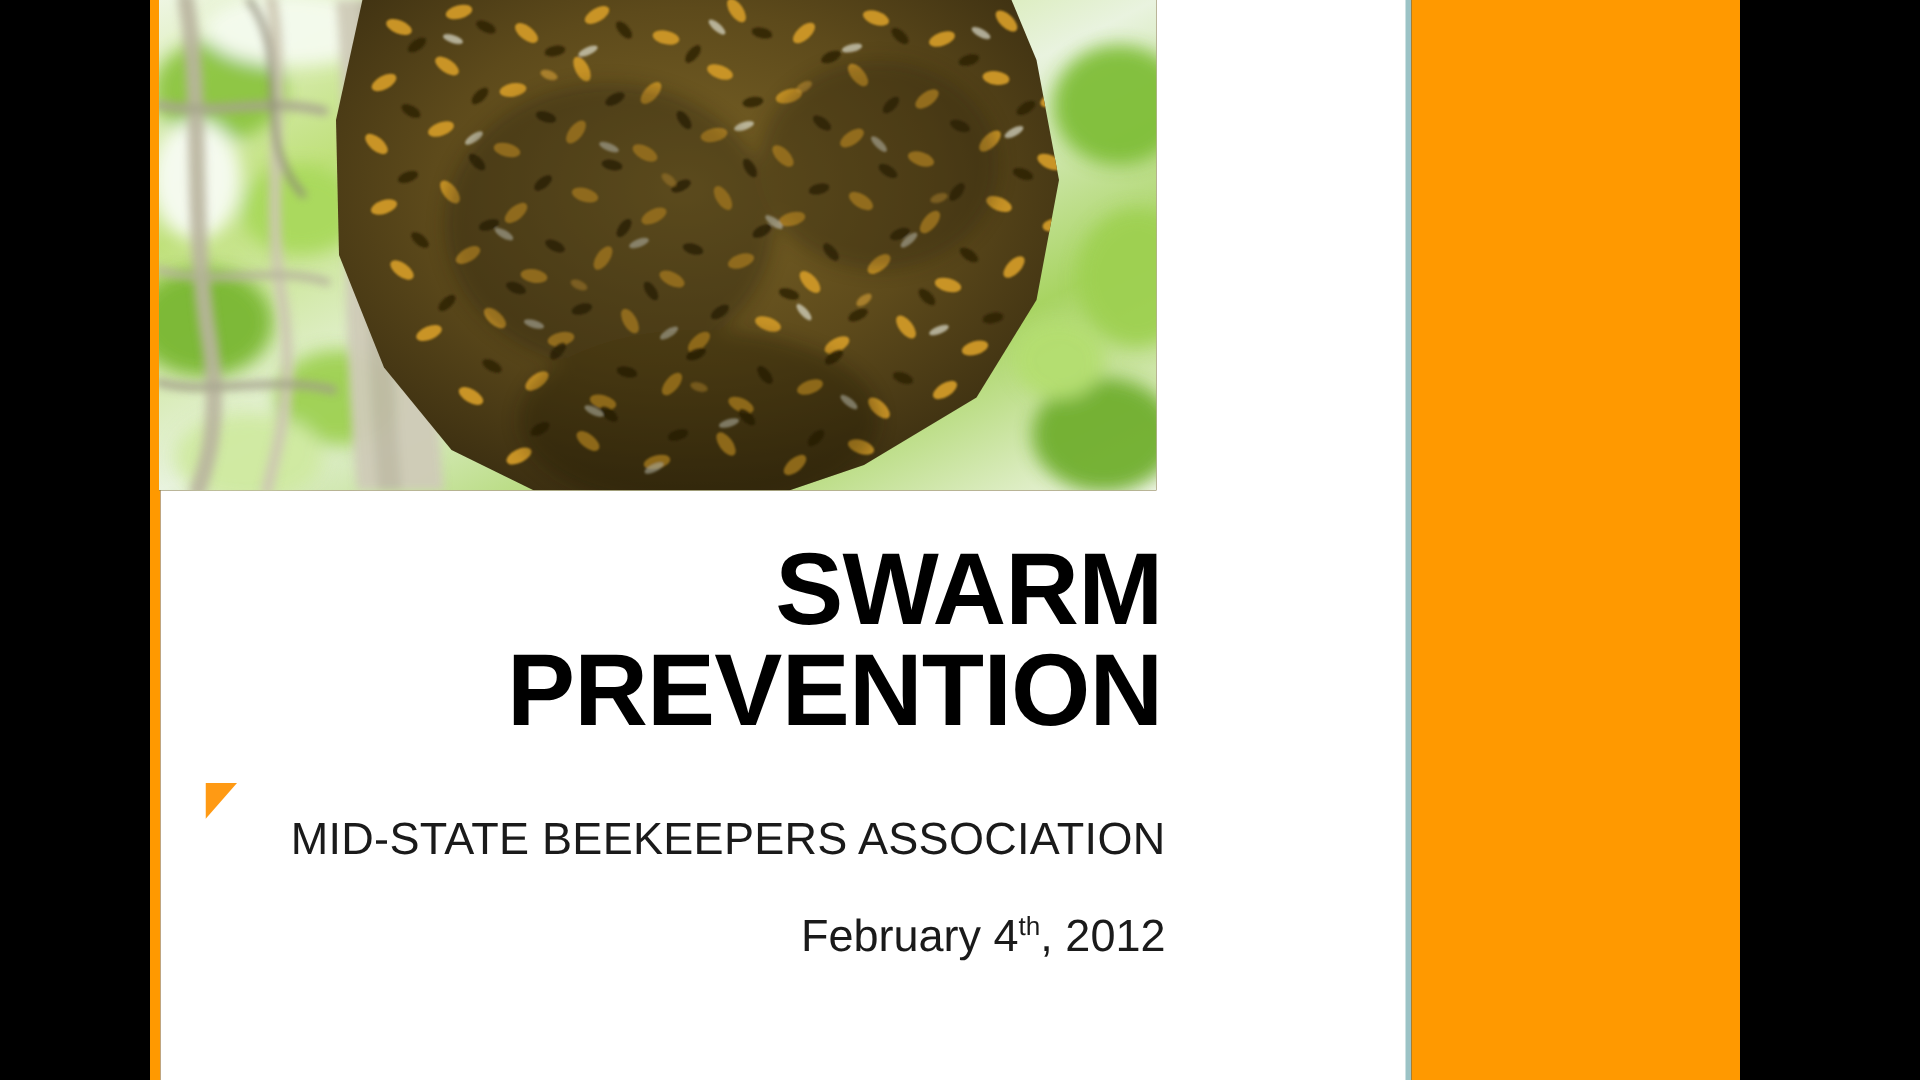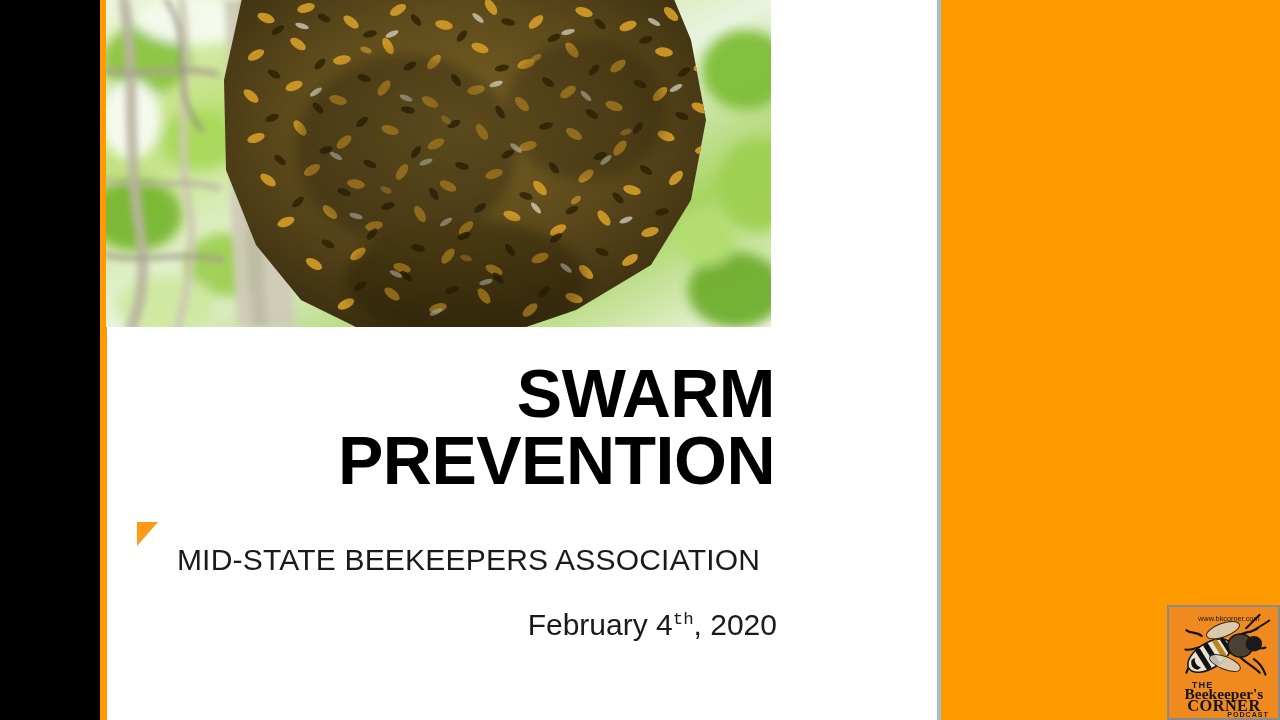--- a/index.html
+++ b/index.html
@@ -2,21 +2,21 @@
 <html><head>
 <meta charset="utf-8">
 <style>
   html, body {
     margin: 0;
     padding: 0;
     background: #000;
   }
   #slide-root {
     position: relative;
-    width: 1280px;
+    width: 1160px;
     height: 720px;
     overflow: hidden;
     background: #000000;
     font-family: "Liberation Sans", sans-serif;
   }
 
   
   .left-band {
     position: absolute;
     left: 0; top: 0;
@@ -80,21 +80,21 @@
     line-height: 0.99em;
     letter-spacing: -0.5px;
     color: #000000;
     margin: 0;
     white-space: pre-line;
   }
   .subtitle-block {
     position: absolute;
     left: 160px; top: 543px;
     width: 617px;
-    text-align: center;
+    text-align: right;
   }
   .subtitle {
     font-family: "Liberation Sans", sans-serif;
     font-weight: normal;
     font-size: 30px;
     letter-spacing: 0.2px;
     color: #1a1a1a;
     margin: 0;
   }
   .date-block {
@@ -107,21 +107,20 @@
     font-family: "Liberation Sans", sans-serif;
     font-weight: normal;
     font-size: 30px;
     color: #1a1a1a;
     margin: 0;
   }
   .date sup {
     font-size: 0.58em;
     vertical-align: super;
     line-height: 0;
-    font-family: Liberation Mono, monospace;
   }
 
   
   .tri-bullet {
     position: absolute;
     left: 137px; top: 522px;
     width: 21px; height: 24px;
   }
   .tri-bullet svg { display: block; }
 
@@ -426,21 +425,21 @@
     <svg width="21" height="24" viewBox="0 0 21 24">
       <polygon points="0,0 21,0 0,24" fill="#FF9A14"></polygon>
     </svg>
   </div>
 
   <div class="subtitle-block">
     <p class="subtitle">MID-STATE BEEKEEPERS ASSOCIATION</p>
   </div>
 
   <div class="date-block">
-    <p class="date"><span>February 4</span><sup>th</sup><span>, 2020</span></p>
+    <p class="date"><span>February 4</span><sup>th</sup><span>, 2012</span></p>
   </div>
 
   <div class="logo">
     <svg viewBox="0 0 113 115" preserveAspectRatio="none" role="img">
       <rect width="113" height="115" fill="#F08A1E"></rect>
 
       <text x="62" y="15" font-family="'Liberation Sans', sans-serif" font-size="7.6" fill="#1a1a1a" text-anchor="middle">www.bkcorner.com</text>
 
       <g>
 

